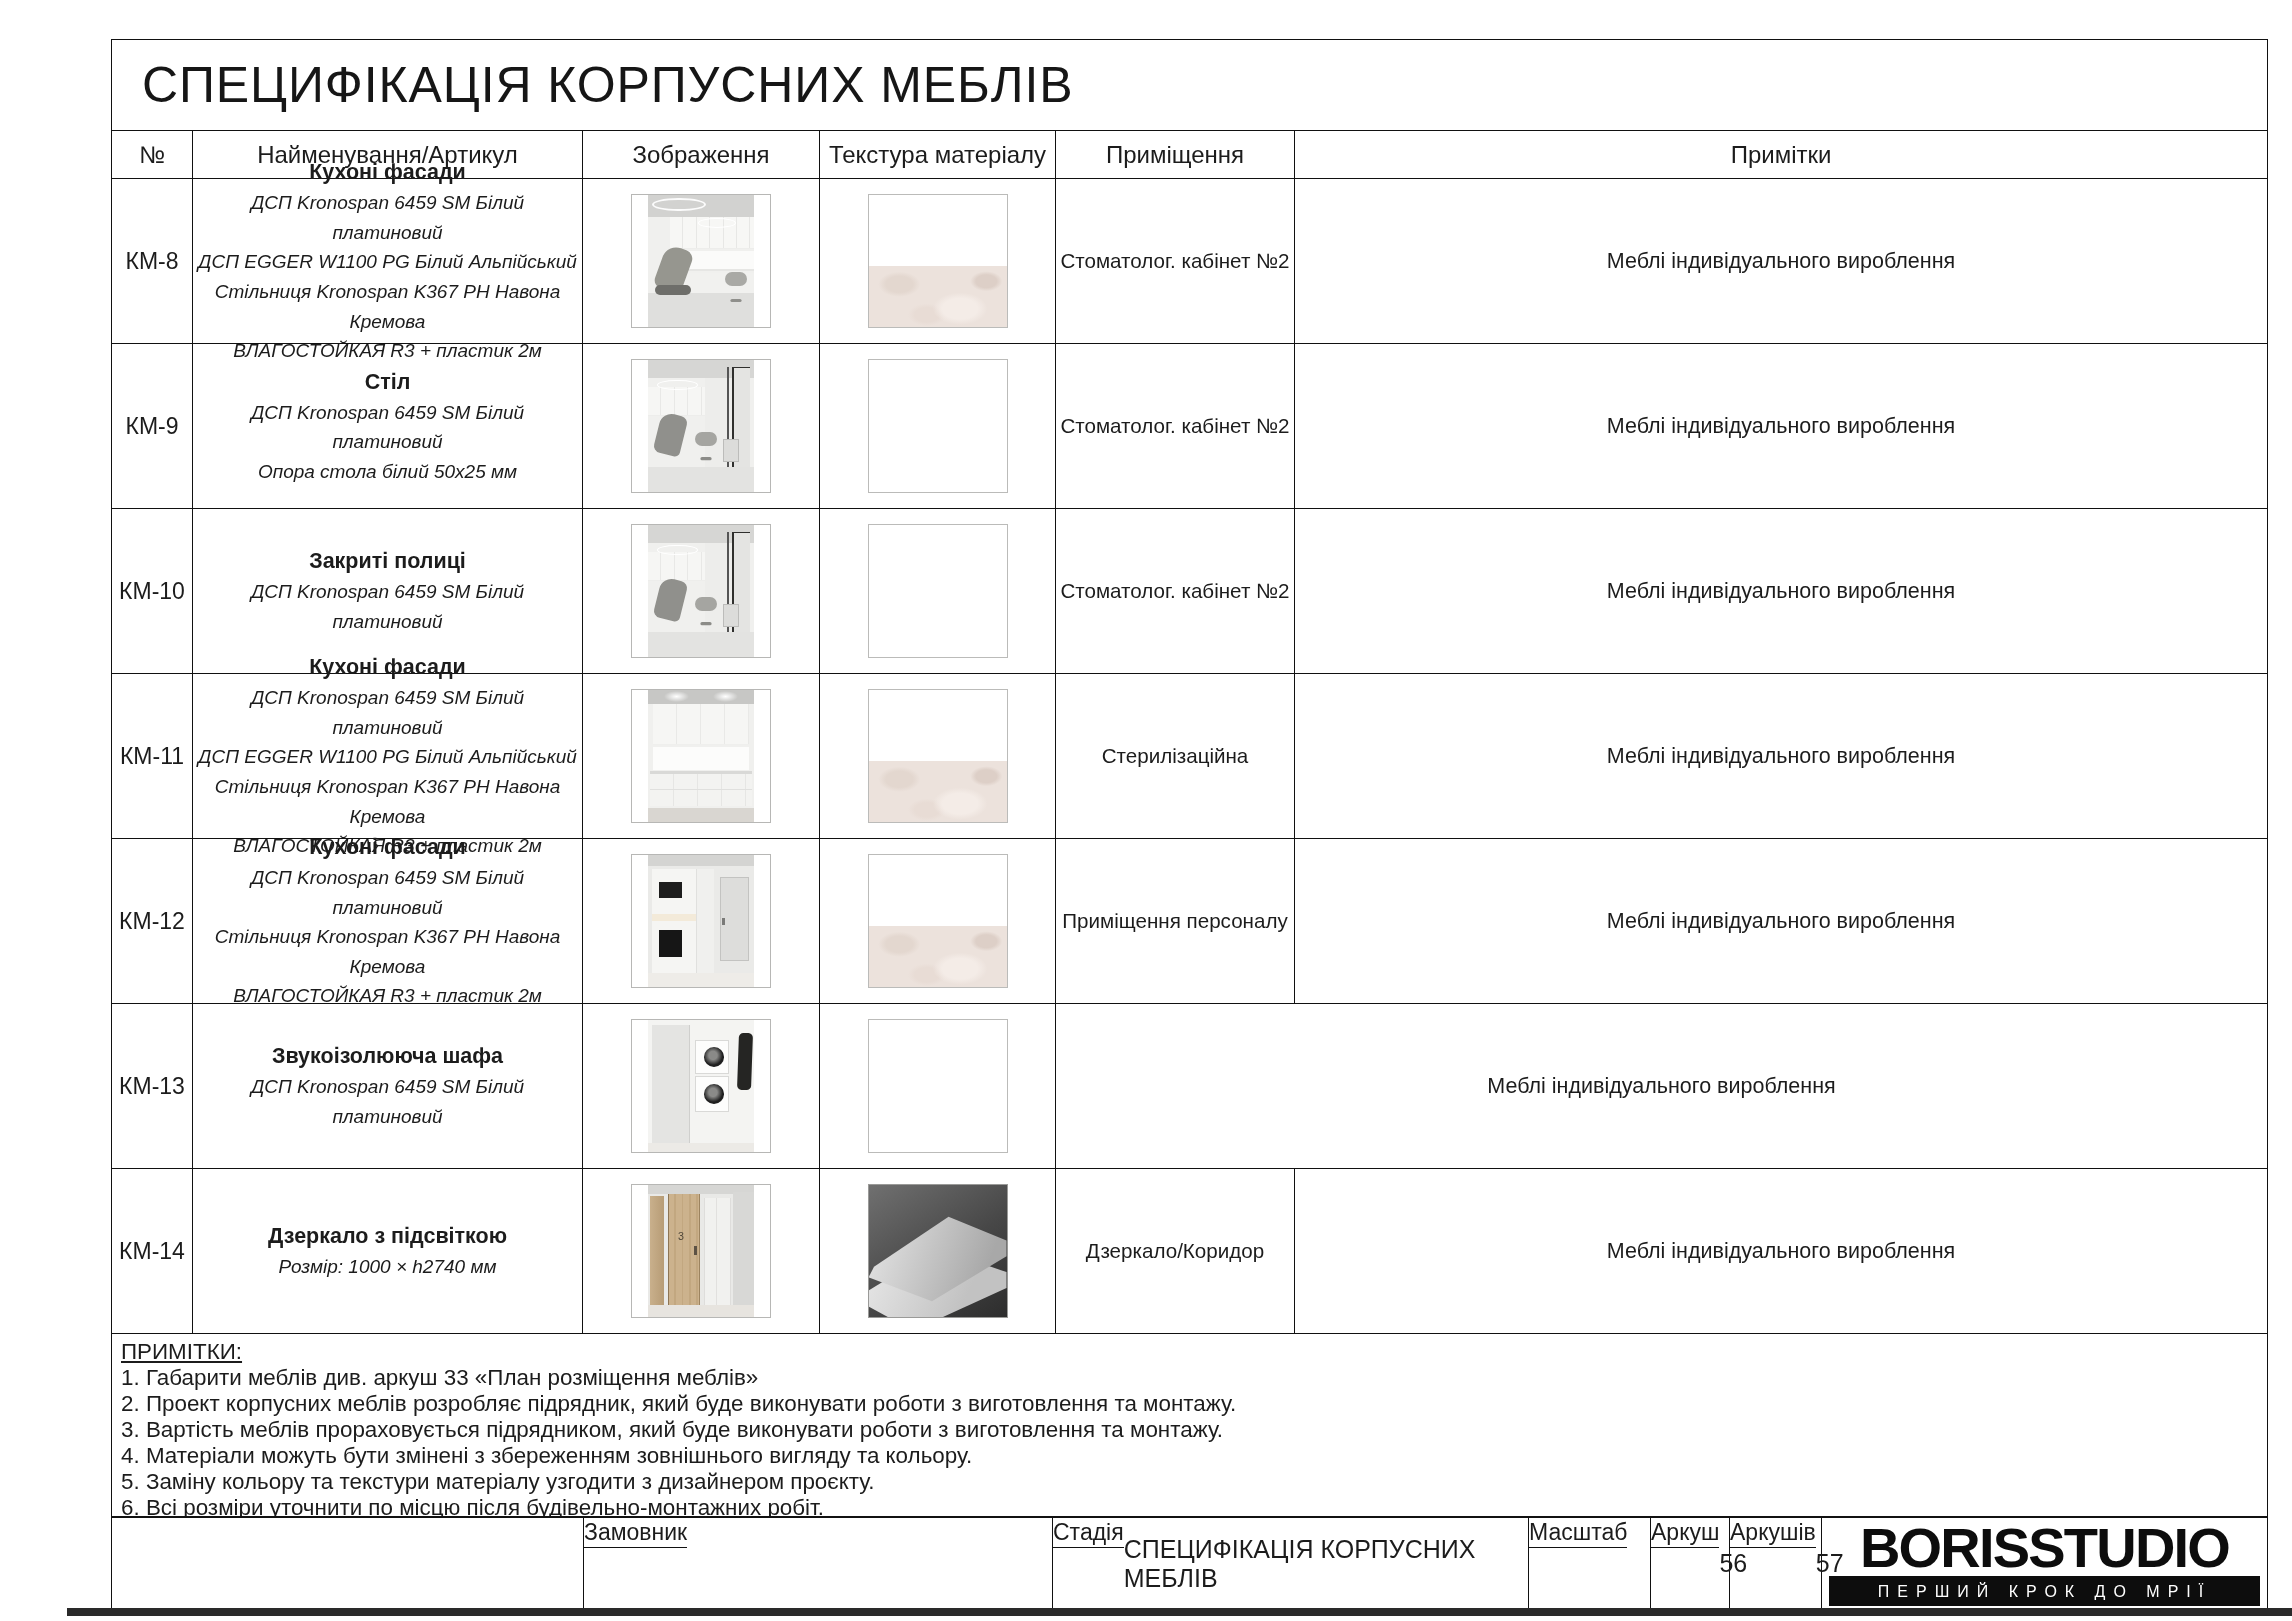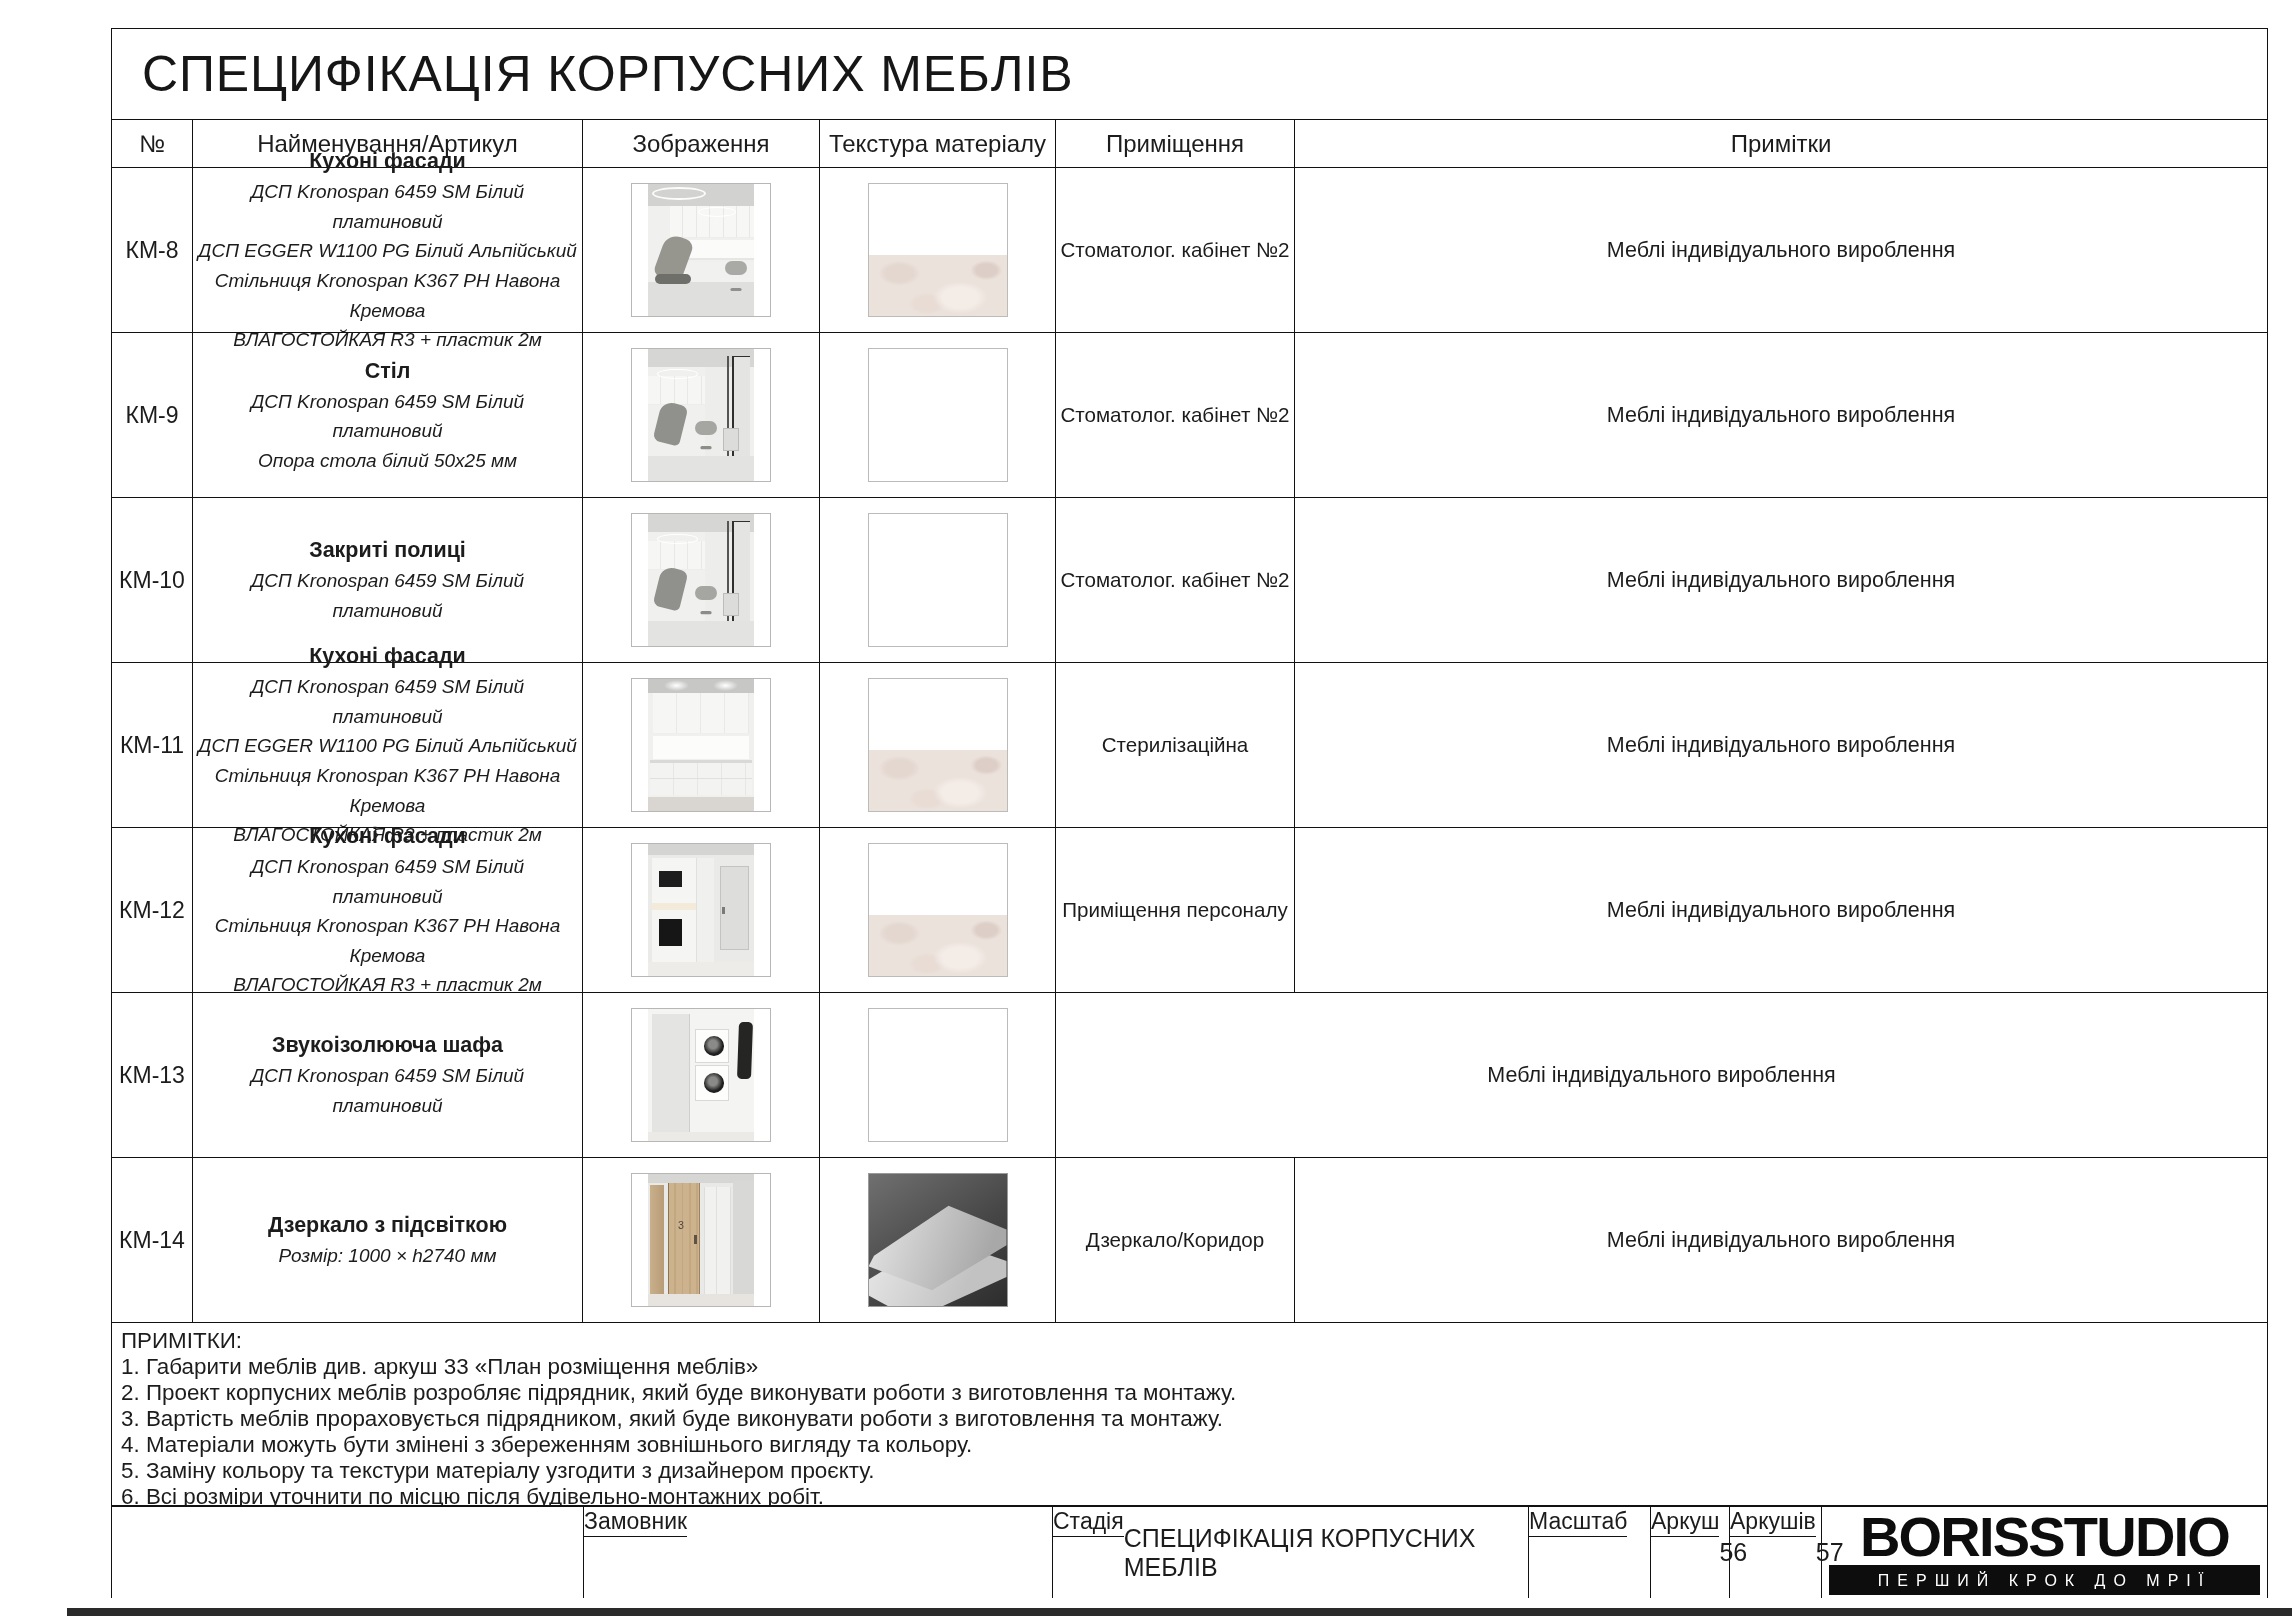--- a/index.html
+++ b/index.html
@@ -1,19 +1,19 @@
 <!DOCTYPE html>
 <html style="font-size:14.3px"><head>
 <meta charset="utf-8">
 <style>
   html,body{margin:0;padding:0;background:#fff;}
   body{width:2293px;height:1621px;position:relative;font-family:"Liberation Sans",sans-serif;color:#1c1c1c;}
   *{box-sizing:border-box;}
 
-  .frame{position:absolute;left:111px;top:28px;width:2157px;height:1570px;border:1.8px solid #111;border-bottom:none;display:flex;flex-direction:column;background:#fff;}
+  .frame{position:absolute;left:111px;top:39px;width:2157px;height:1570px;border:1.8px solid #111;border-bottom:none;display:flex;flex-direction:column;background:#fff;}
   .bottom-bar{position:absolute;left:67px;top:1608px;width:2226px;height:8px;background:#2a2a2a;}
 
   
   .title-box{height:91px;border-bottom:1.8px solid #111;display:flex;align-items:center;padding-left:30px;}
   .title-box span{font-size:50px;letter-spacing:0.9px;color:#161616;}
 
   
   .row{display:flex;border-bottom:1.8px solid #111;}
   .thead{height:48px;}
   .thead .cell{display:flex;align-items:center;justify-content:center;font-size:24px;}
@@ -111,21 +111,21 @@
     radial-gradient(23px 14.3px at 85% 25%,#ddcfc7 0 45%,rgba(0,0,0,0) 70%),
     radial-gradient(27px 16px at 42% 80%,#e8dcd5 0 45%,rgba(0,0,0,0) 70%),
     #ece2dc;}
   .tex-metal{background:linear-gradient(145deg,#707070 0%,#474747 55%,#2d2d2d 100%);border-color:#9a9a98;}
   .tex-metal::before{content:"";position:absolute;inset:0;background:linear-gradient(115deg,#f2f2f2,#c2c2c2 75%);clip-path:polygon(0 80%,50% 48%,100% 66%,100% 78%,54% 100%,14% 100%,0 92%);}
   .tex-metal::after{content:"";position:absolute;inset:0;background:linear-gradient(110deg,#ececec,#a8a8a8 80%);clip-path:polygon(4% 62%,58% 24%,100% 42%,100% 54%,46% 88%,0 70%);}
 
   
   .notes{flex:1;border-bottom:2.7px solid #111;padding:5.4px 0 0 9px;overflow:hidden;}
   .notes div{font-size:22.4px;line-height:26px;}
-  .notes-heading{}
+  .notes-heading{text-decoration:underline;}
 
   
   .footer{height:91px;display:flex;}
   .f-cell,.f-col,.f-logo{border-right:1.8px solid #111;height:100%;}
   .f-logo{border-right:none;}
   .f-empty{width:472px;}
   .f-col{display:flex;flex-direction:row;}
   .f-customer{width:469px;}
   .f-stage{width:476px;}
   .f-scale{width:122px;}

